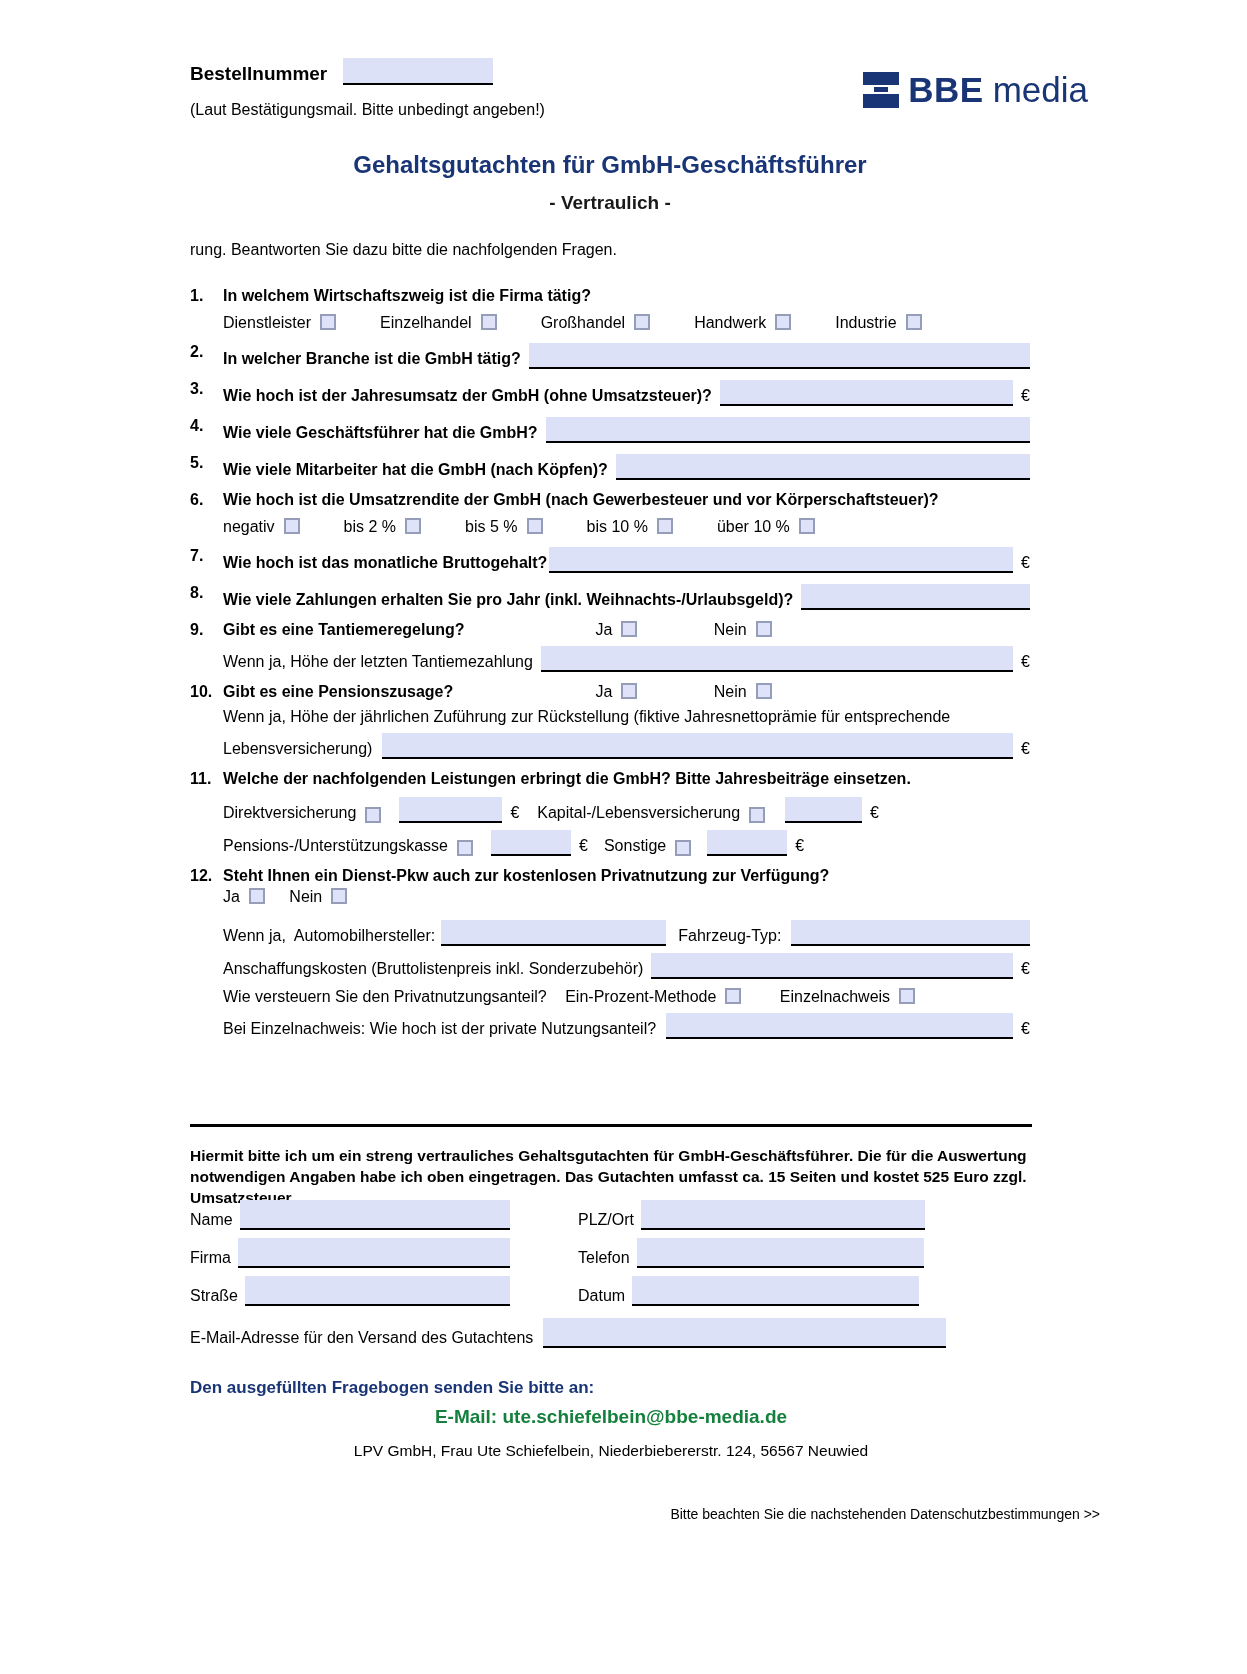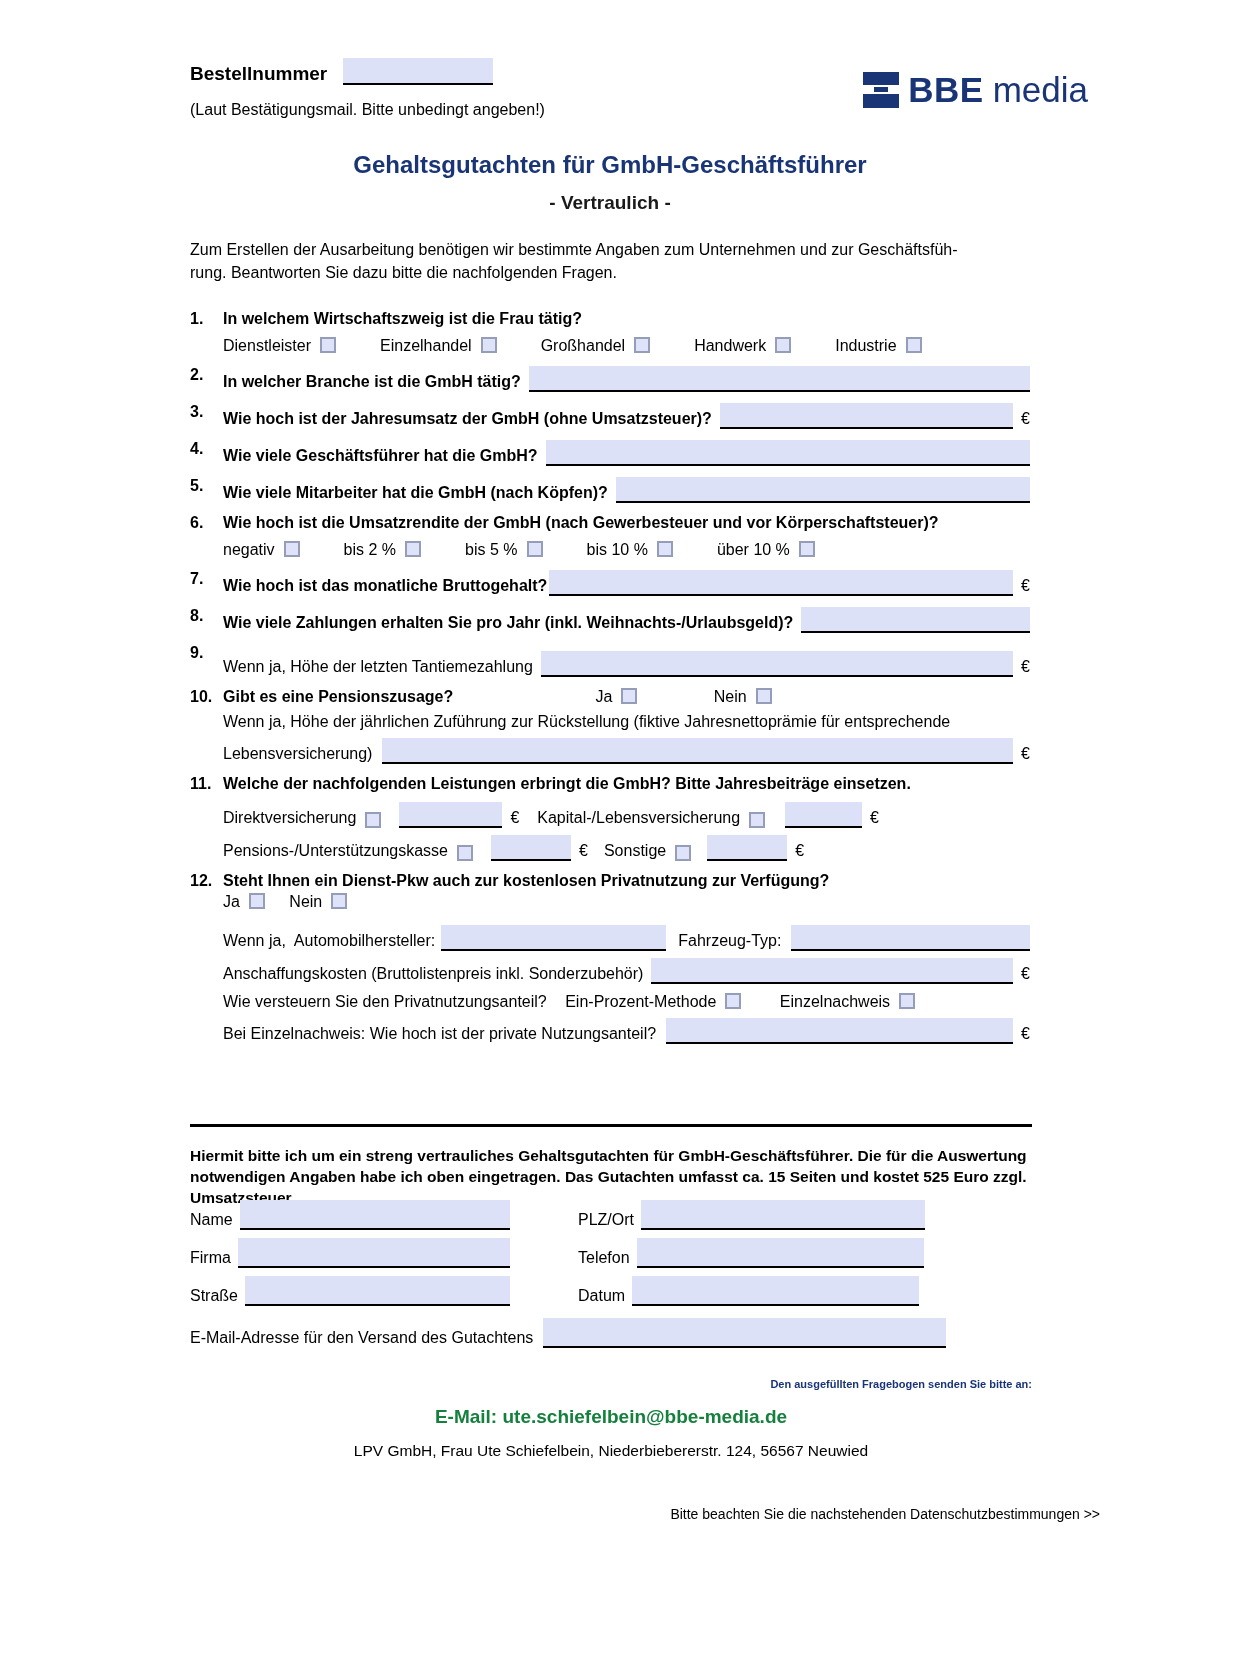--- a/index.html
+++ b/index.html
@@ -50,21 +50,21 @@
   .rule { left:190px; width:842px; top:1124px; height:3px; background:#000; }
   .declaration { left:190px; top:1145px; width:842px; font-size:15.5px; font-weight:bold; line-height:21px; }
   .contact { left:190px; top:1200px; width:842px; font-size:16px; }
   .c-row { display:flex; align-items:center; margin-bottom:8px; }
   .c-left { width:320px; display:flex; align-items:flex-end; }
   .c-right { margin-left:68px; width:347px; display:flex; align-items:flex-end; }
   .c-label { margin-right:7px; padding-bottom:1px; white-space:nowrap; }
   .c-right .field { width:287px; }
   .email-row { margin-top:12px; display:flex; align-items:flex-end; }
   .email-field { width:403px; }
-  .f-send    { left:190px; top:1378px; width:842px; text-align:right; color:#1a3576; font-size:11px; font-weight:bold; }
+  .f-send    { left:190px; top:1378px; width:842px; text-align:left; color:#1a3576; font-size:17px; font-weight:bold; }
   .f-email   { left:190px; top:1406px; width:842px; text-align:center; color:#15803d; font-size:19px; font-weight:bold; }
   .f-address { left:190px; top:1442px; width:842px; text-align:center; font-size:15.5px; }
   .f-privacy { left:190px; top:1506px; width:910px; text-align:right; font-size:14px; }
 </style>
 </head>
 <body>
 
 <div class="page">
 
   <div class="header">
@@ -81,30 +81,29 @@
           <span class="li-center"></span>
         </span>
       <span class="logo-bbe">BBE</span>
       <span class="logo-media">media</span>
     </div>
   </div>
 
   <div class="title">Gehaltsgutachten für GmbH-Geschäftsführer</div>
   <div class="subtitle">- Vertraulich -</div>
   <div class="intro">
-    <div>Zum Erstellen der Ausarbeitung benötigen wir bestimmte Angaben zum Unternehmen und zur Geschäftsfüh-</div>
     <div>rung. Beantworten Sie dazu bitte die nachfolgenden Fragen.</div>
   </div>
 
   <div class="questions">
 
     <div class="q">
       <span class="q-num">1.</span>
       <div class="q-body">
-        <div class="q-text">In welchem Wirtschaftszweig ist die Frau tätig?</div>
+        <div class="q-text">In welchem Wirtschaftszweig ist die Firma tätig?</div>
         <div class="opts">
           <span class="opt"><span>Dienstleister</span><span class="cb"></span></span>
           <span class="opt"><span>Einzelhandel</span><span class="cb"></span></span>
           <span class="opt"><span>Großhandel</span><span class="cb"></span></span>
           <span class="opt"><span>Handwerk</span><span class="cb"></span></span>
           <span class="opt"><span>Industrie</span><span class="cb"></span></span>
         </div>
       </div>
     </div>
 
@@ -168,20 +167,25 @@
       <span class="q-num">8.</span>
       <div class="q-body line">
         <span class="q-text" style="margin-right:8px;">Wie viele Zahlungen erhalten Sie pro Jahr (inkl. Weihnachts-/Urlaubsgeld)?</span>
         <span class="field grow"></span>
       </div>
     </div>
 
     <div class="q">
       <span class="q-num">9.</span>
       <div class="q-body">
+        <div>
+          <span class="q-text w-368">Gibt es eine Tantiemeregelung?</span>
+          <span class="yn"><span>Ja</span><span class="cb"></span></span>
+          <span class="yn" style="margin-left:72px;"><span>Nein</span><span class="cb"></span></span>
+        </div>
         <div class="sub line">
           <span style="margin-right:8px;">Wenn ja, Höhe der letzten Tantiemezahlung</span>
           <span class="field grow"></span>
           <span class="euro">€</span>
         </div>
       </div>
     </div>
 
     <div class="q">
       <span class="q-num">10.</span>

